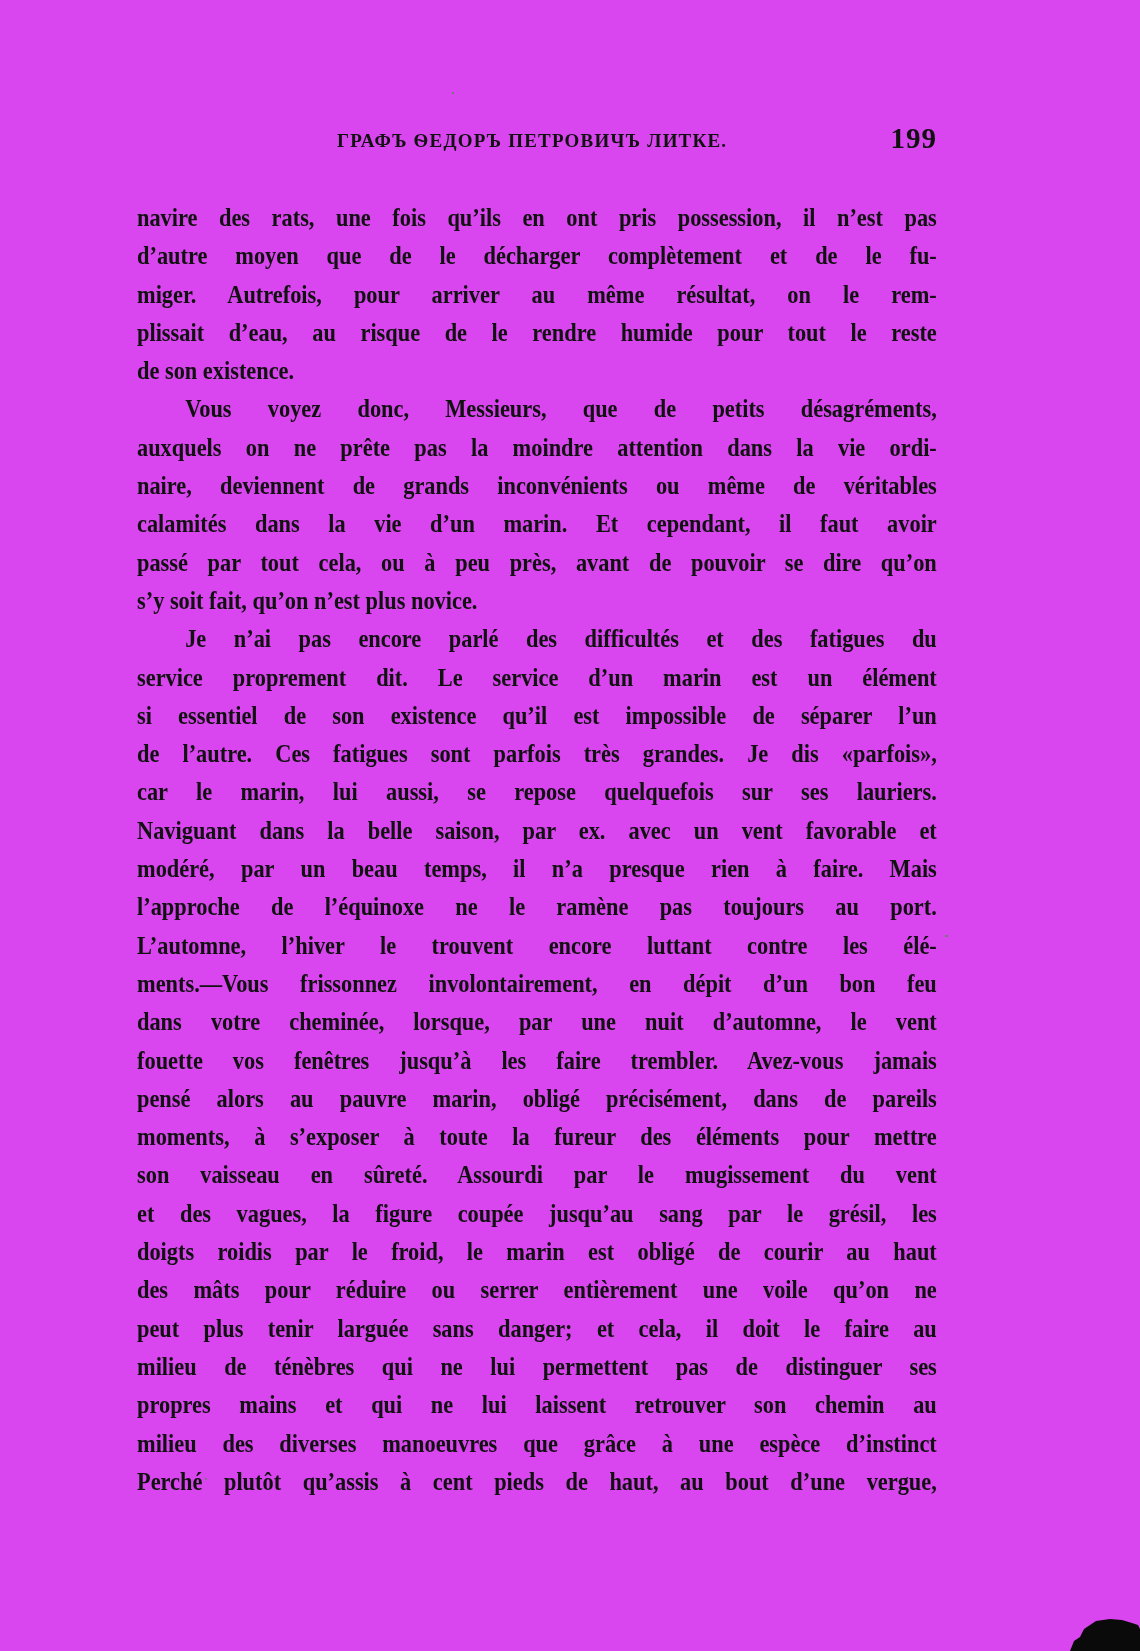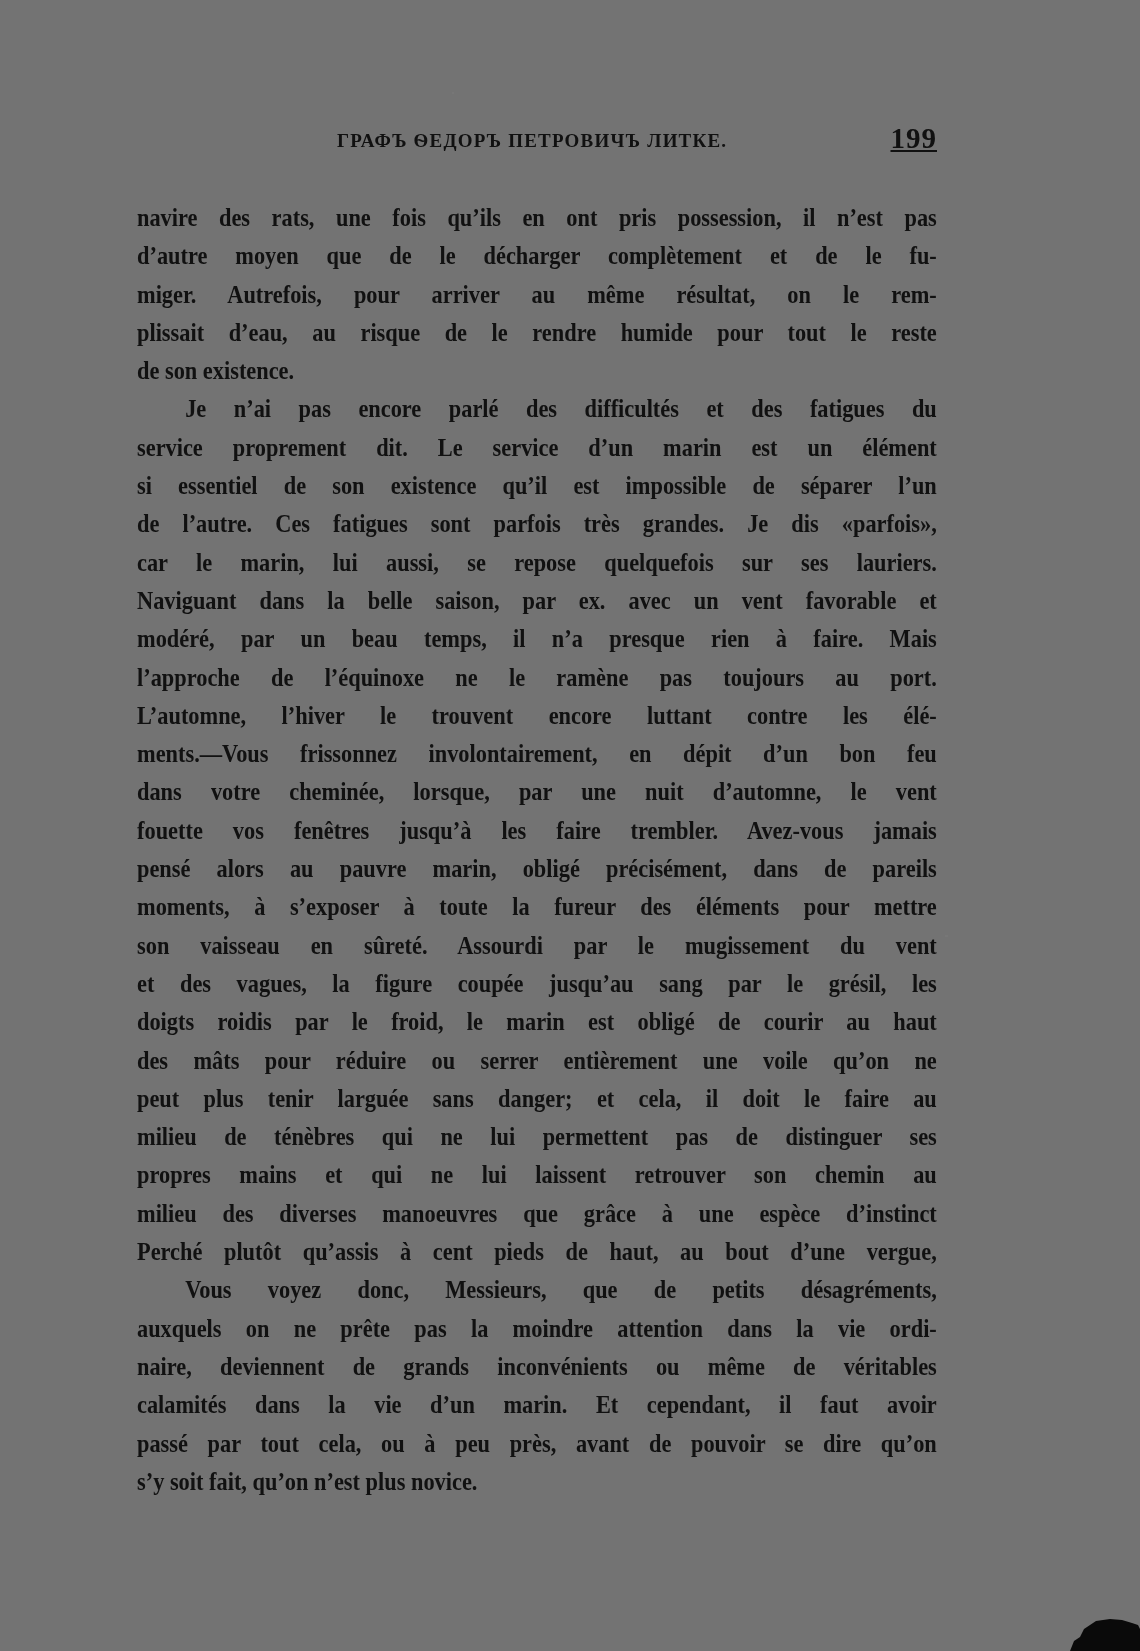--- a/index.html
+++ b/index.html
@@ -13,21 +13,21 @@
       position: relative;
       overflow: hidden;
       font-family: "Liberation Serif", "DejaVu Serif", serif;
       color: #111111;
     }
     .page {
       position: absolute;
       left: 0; top: 0;
       width: 1140px;
       height: 1651px;
-      background: #737373;
+      background: #d946ef;
     }
     .running-head {
       position: absolute;
       top: 122px;
       left: 137px;
       width: 800px;
       height: 40px;
     }
     .running-title {
       position: absolute;
@@ -38,21 +38,20 @@
       letter-spacing: 1.2px;
       white-space: nowrap;
     }
     .page-number {
       position: absolute;
       right: 0;
       top: 0;
       font-size: 29px;
       font-weight: bold;
       letter-spacing: 1px;
-      text-decoration: underline;
     }
     .body-text {
       position: absolute;
       left: 137px;
       top: 187px;
       width: 800px;
       margin-top: 12px;
     }
     .line {
       display: block;
@@ -100,20 +99,28 @@
 
   <div class="body-text" id="body-text">
       <div>
         <span class="line">navire des rats, une fois qu’ils en ont pris possession, il n’est pas</span>
         <span class="line">d’autre moyen que de le décharger complètement et de le fu-</span>
         <span class="line">miger. Autrefois, pour arriver au même résultat, on le rem-</span>
         <span class="line">plissait d’eau, au risque de le rendre humide pour tout le reste</span>
         <span class="line last">de son existence.</span>
       </div>
       <div>
+        <span class="line indent">Vous voyez donc, Messieurs, que de petits désagréments,</span>
+        <span class="line">auxquels on ne prête pas la moindre attention dans la vie ordi-</span>
+        <span class="line">naire, deviennent de grands inconvénients ou même de véritables</span>
+        <span class="line">calamités dans la vie d’un marin. Et cependant, il faut avoir</span>
+        <span class="line">passé par tout cela, ou à peu près, avant de pouvoir se dire qu’on</span>
+        <span class="line last">s’y soit fait, qu’on n’est plus novice.</span>
+      </div>
+      <div>
         <span class="line indent">Je n’ai pas encore parlé des difficultés et des fatigues du</span>
         <span class="line">service proprement dit. Le service d’un marin est un élément</span>
         <span class="line">si essentiel de son existence qu’il est impossible de séparer l’un</span>
         <span class="line">de l’autre. Ces fatigues sont parfois très grandes. Je dis «parfois»,</span>
         <span class="line">car le marin, lui aussi, se repose quelquefois sur ses lauriers.</span>
         <span class="line">Naviguant dans la belle saison, par ex. avec un vent favorable et</span>
         <span class="line">modéré, par un beau temps, il n’a presque rien à faire. Mais</span>
         <span class="line">l’approche de l’équinoxe ne le ramène pas toujours au port.</span>
         <span class="line">L’automne, l’hiver le trouvent encore luttant contre les élé-</span>
         <span class="line">ments.—Vous frissonnez involontairement, en dépit d’un bon feu</span>
@@ -124,28 +131,20 @@
         <span class="line">son vaisseau en sûreté. Assourdi par le mugissement du vent</span>
         <span class="line">et des vagues, la figure coupée jusqu’au sang par le grésil, les</span>
         <span class="line">doigts roidis par le froid, le marin est obligé de courir au haut</span>
         <span class="line">des mâts pour réduire ou serrer entièrement une voile qu’on ne</span>
         <span class="line">peut plus tenir larguée sans danger; et cela, il doit le faire au</span>
         <span class="line">milieu de ténèbres qui ne lui permettent pas de distinguer ses</span>
         <span class="line">propres mains et qui ne lui laissent retrouver son chemin au</span>
         <span class="line">milieu des diverses manoeuvres que grâce à une espèce d’instinct</span>
         <span class="line">Perché plutôt qu’assis à cent pieds de haut, au bout d’une vergue,</span>
       </div>
-      <div>
-        <span class="line indent">Vous voyez donc, Messieurs, que de petits désagréments,</span>
-        <span class="line">auxquels on ne prête pas la moindre attention dans la vie ordi-</span>
-        <span class="line">naire, deviennent de grands inconvénients ou même de véritables</span>
-        <span class="line">calamités dans la vie d’un marin. Et cependant, il faut avoir</span>
-        <span class="line">passé par tout cela, ou à peu près, avant de pouvoir se dire qu’on</span>
-        <span class="line last">s’y soit fait, qu’on n’est plus novice.</span>
-      </div>
     </div>
 
   <div class="specks">
     <span style="left:452px;top:92px;"></span>
     <span style="left:945px;top:935px;width:3px;"></span>
     <span style="left:205px;top:1478px;"></span>
   </div>
 
   <svg class="blot" viewBox="0 0 80 48">
     <path d="M10 48 L14 38 L20 34 L24 26 L30 22 L36 18 L50 16 L62 17 L72 20 L78 22 L80 26 L80 48 Z" fill="#0a0a0a"></path>

